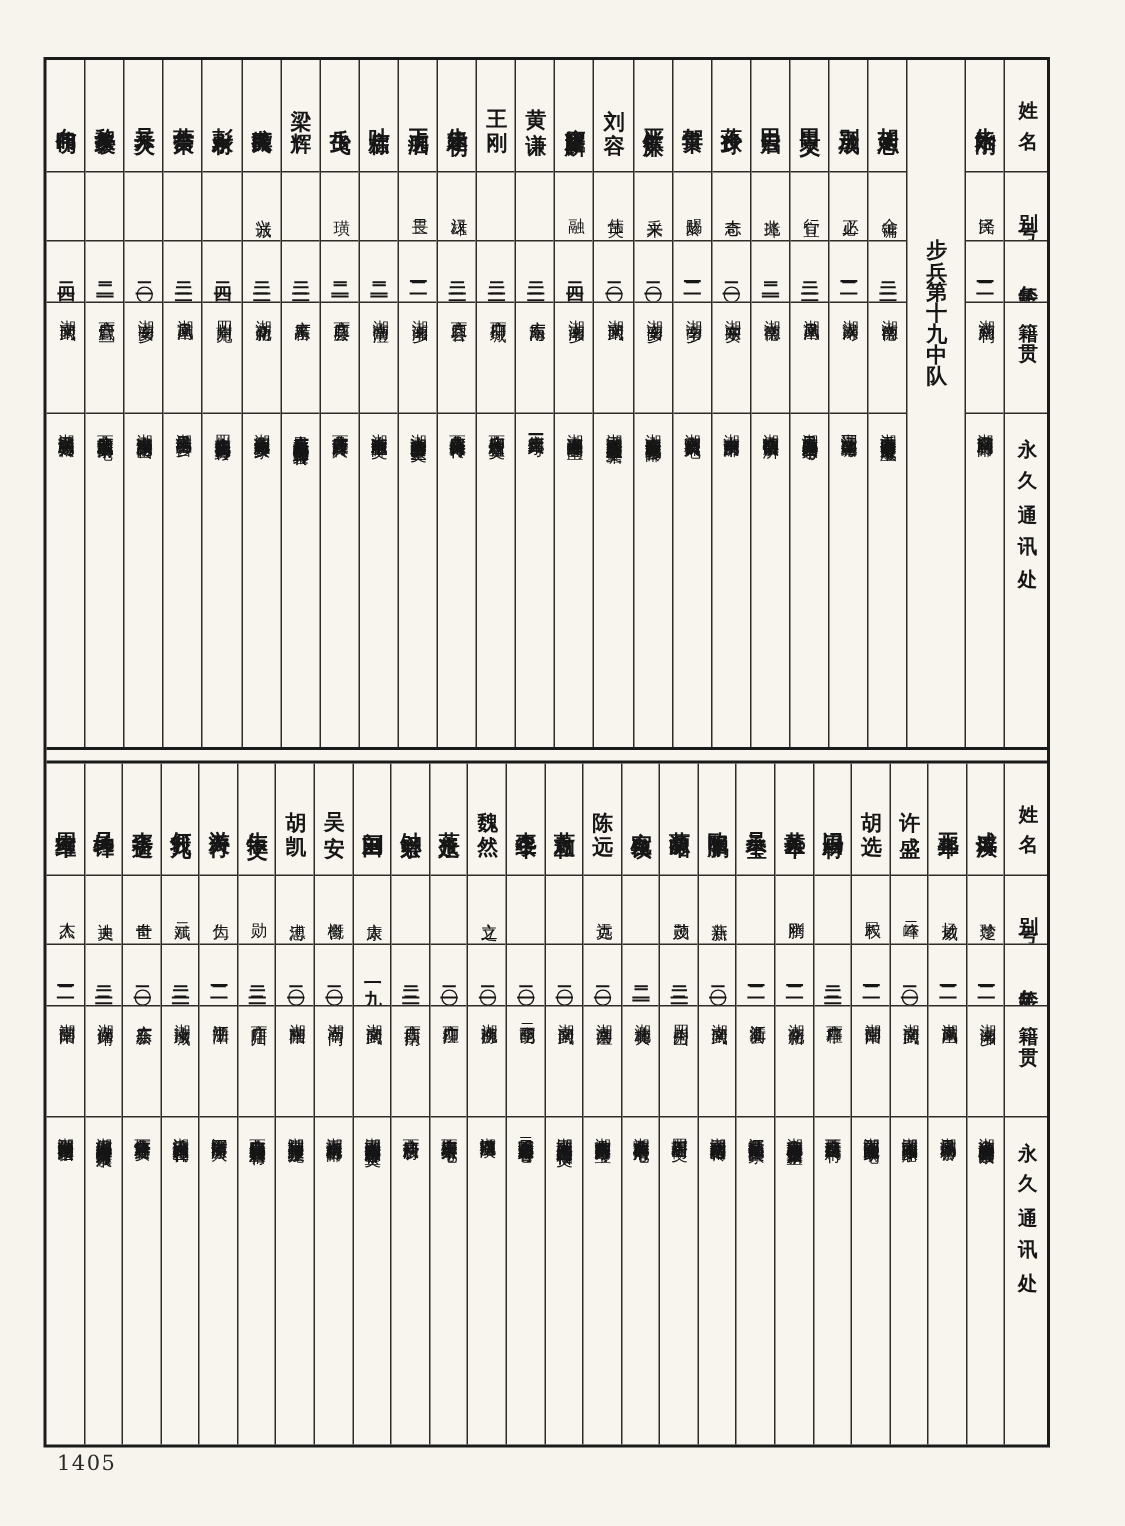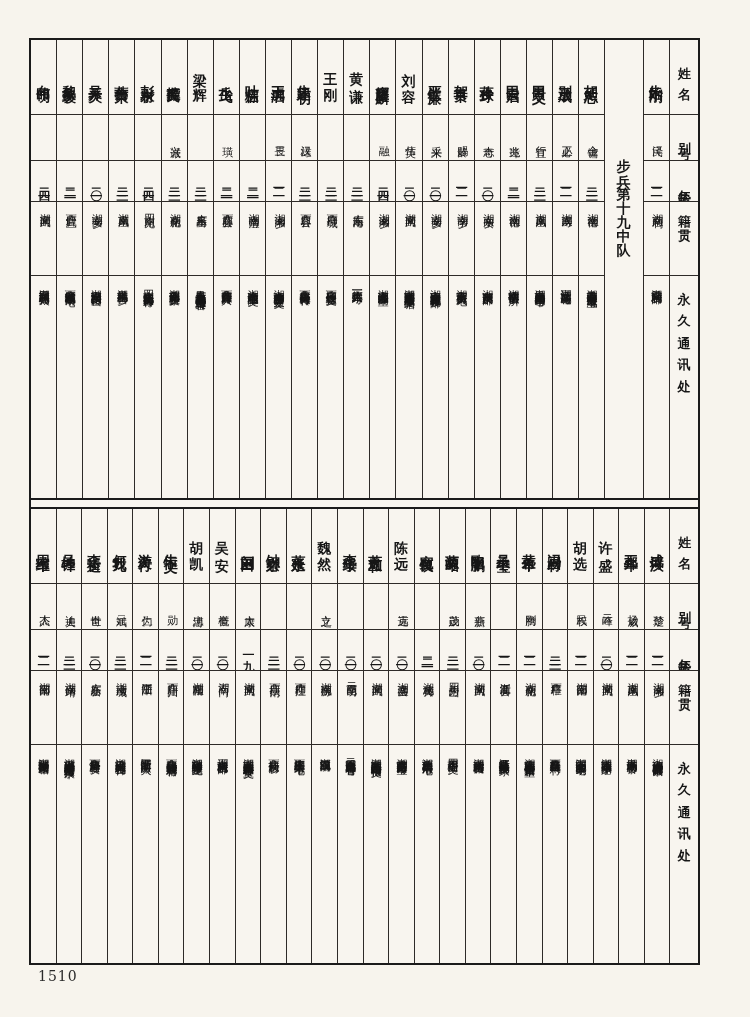--- a/index.html
+++ b/index.html
@@ -899,13 +899,13 @@
         <div class="cell c-native">
           <span class="v">湖南邵阳</span>
         </div>
         <div class="cell c-addr">
           <span class="v">湖南邵阳杨家滩马溪信箱</span>
         </div>
       </div>
     </div>
 </div>
 
-<div class="page-number">1510</div>
+<div class="page-number">1405</div>
 
 </body></html>

